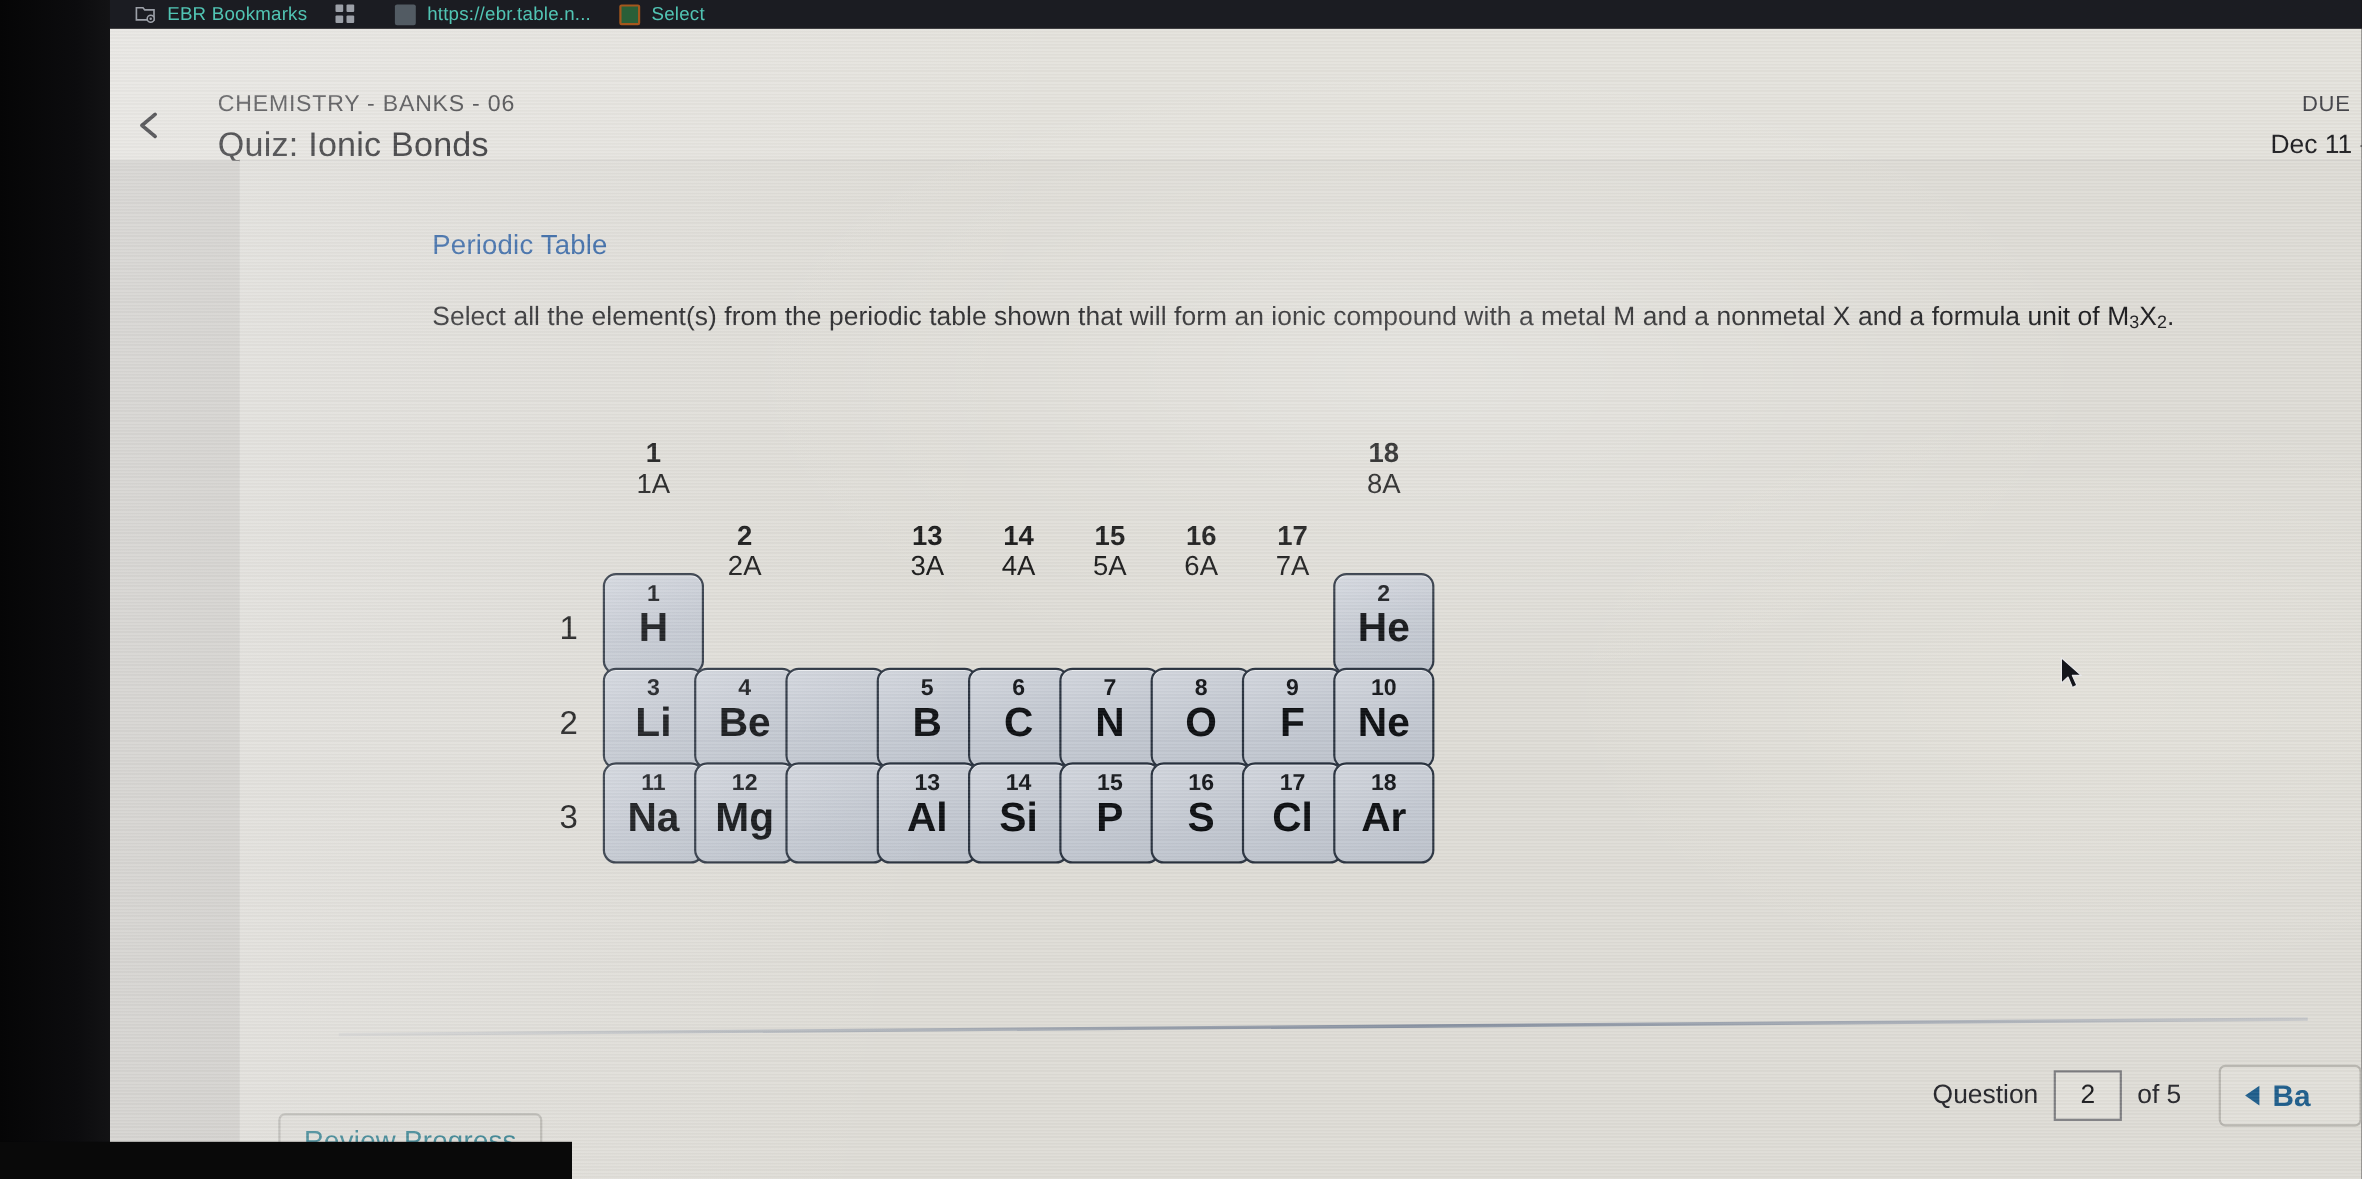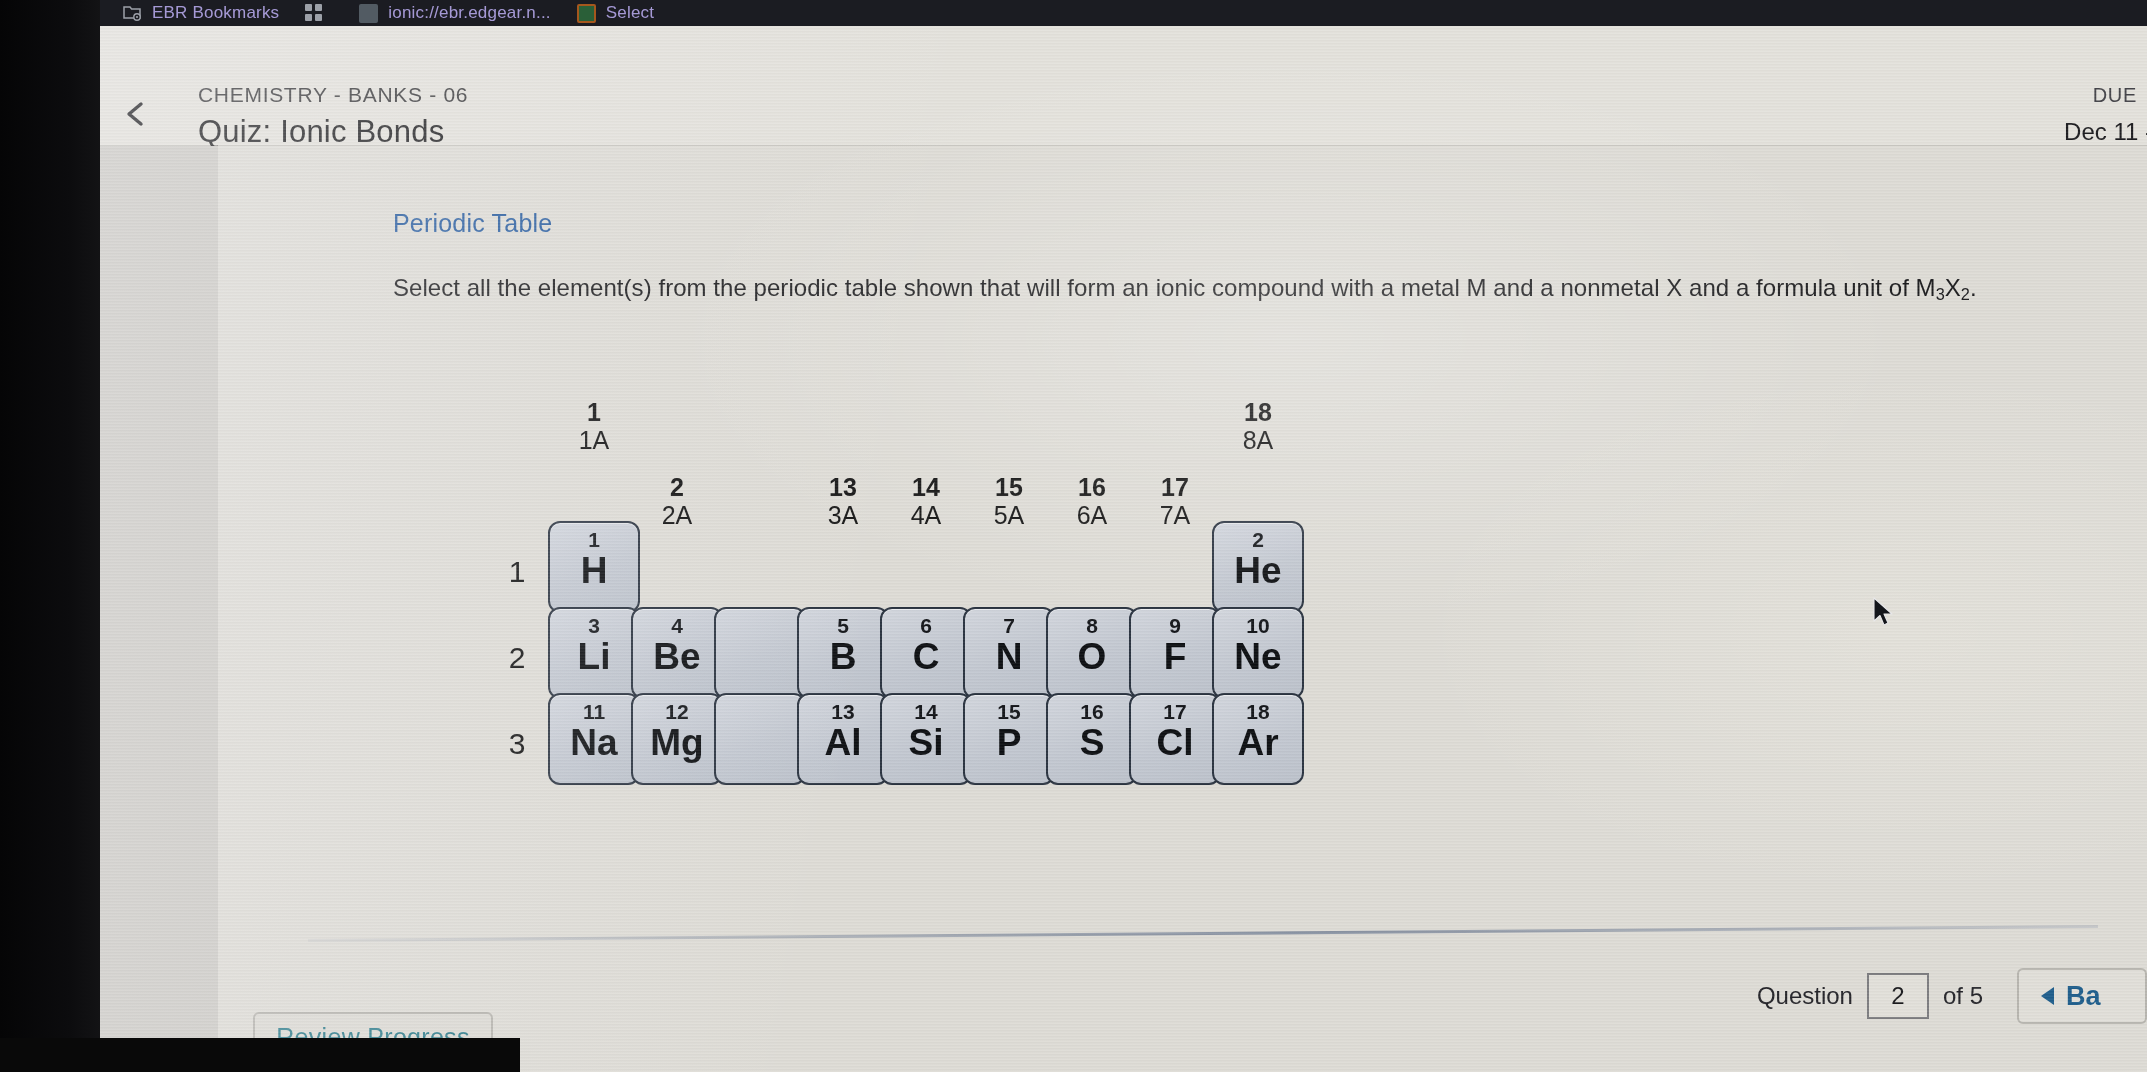--- a/index.html
+++ b/index.html
@@ -47,21 +47,21 @@
     align-items: center;
     gap: 26px;
     padding-left: 22px;
     z-index: 30;
     overflow: hidden;
   }
   .bm-item {
     display: flex;
     align-items: center;
     gap: 10px;
-    color: #c4b5fd;
+    color: #5eead4;
     font-size: 17px;
     letter-spacing: .2px;
     white-space: nowrap;
     opacity: .82;
   }
   .bm-ico { width: 20px; height: 20px; display: block; }
   .bm-grid {
     width: 18px; height: 18px;
     display: grid;
     grid-template-columns: 7px 7px;
@@ -347,21 +347,21 @@
         <i></i>
           <i></i>
           <i></i>
           <i></i>
       </span>
       <span></span>
     </div>
 
     <div class="bm-item">
       <span class="bm-fav"></span>
-      <span>ionic://ebr.edgear.n...</span>
+      <span>https://ebr.table.n...</span>
     </div>
 
     <div class="bm-item">
       <span class="bm-fav orange"></span>
       <span>Select</span>
     </div>
   </div>
 
   <div id="page">
 

